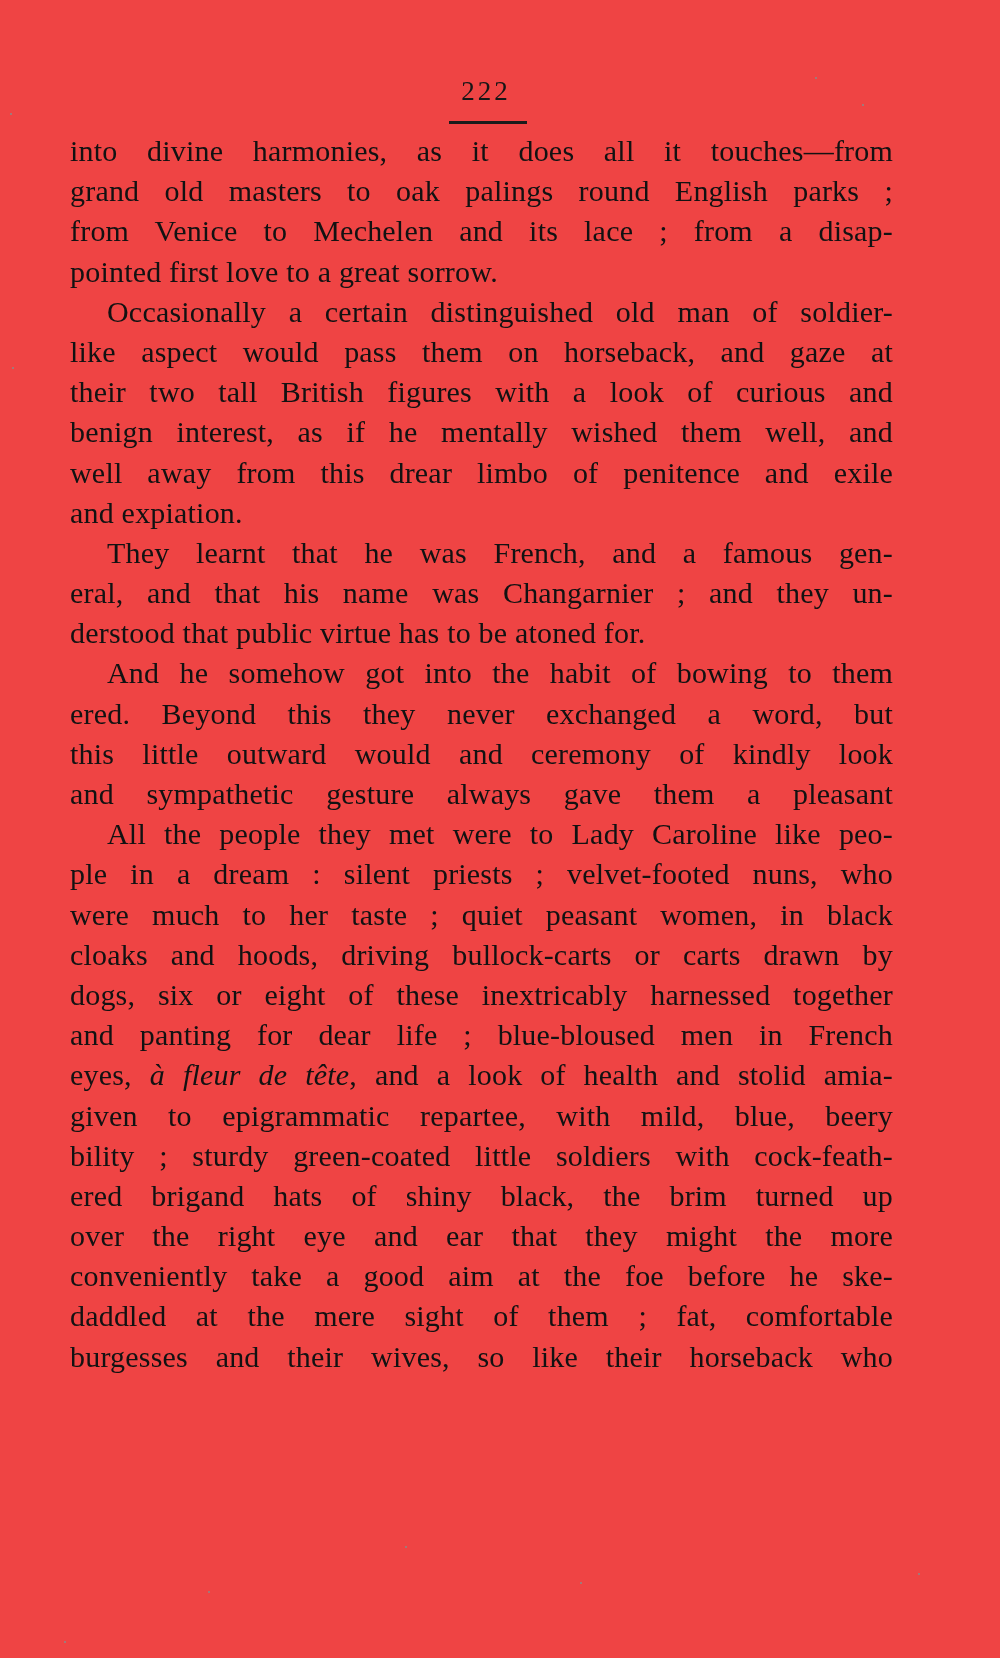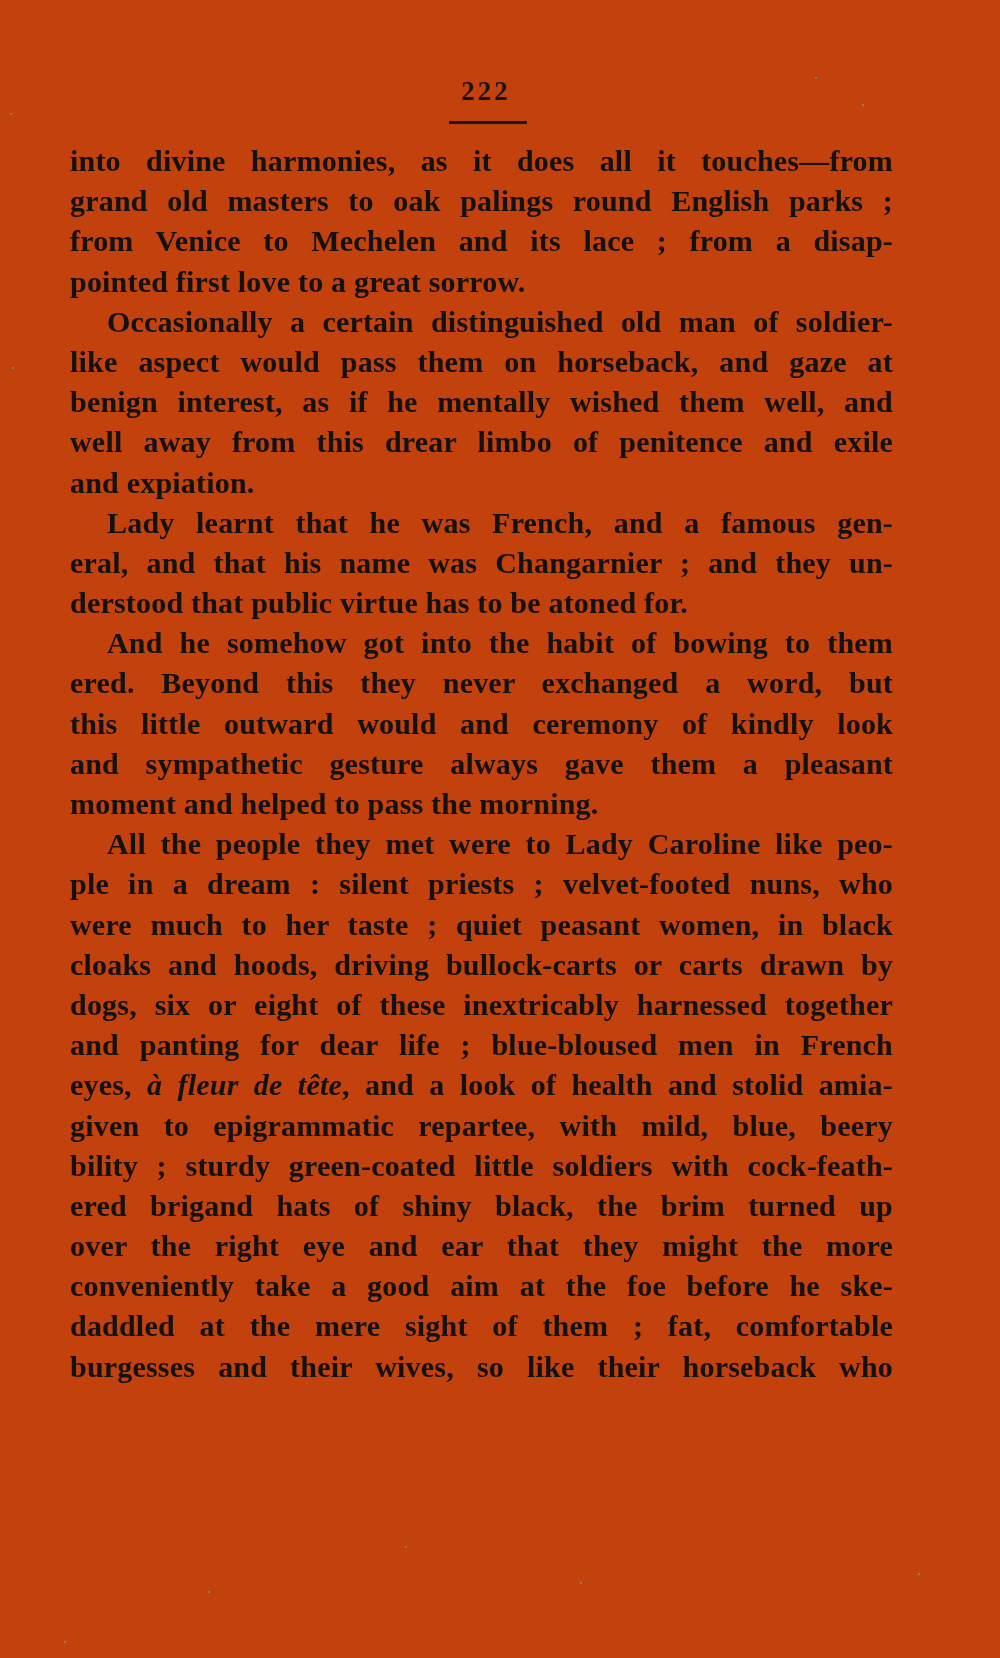--- a/index.html
+++ b/index.html
@@ -4,39 +4,39 @@
 <style>
   html, body { margin: 0; padding: 0; }
   body {
     width: 1000px; height: 1658px;
     background: #ffffff;
     font-family: "Liberation Serif", serif;
     color: #141414;
     position: relative;
     overflow: hidden;
   }
-  .sheet { position: absolute; inset: 0; background: #c2410c; font-weight: bold; }
+  .sheet { position: absolute; inset: 0; background: #ef4444; }
 
   .folio {
     position: absolute;
     top: 76px; left: 386px; width: 200px;
     text-align: center;
     font-size: 27px; line-height: 30px;
     letter-spacing: 3px;
     color: #161616;
   }
   .folio-rule {
     position: absolute;
     top: 121px; left: 449px; width: 78px; height: 3px;
     background: #1b1b1b;
   }
 
   .text-block {
     position: absolute;
-    top: 141px; left: 70px; width: 823px;
+    top: 131px; left: 70px; width: 823px;
     font-size: 30px;
     line-height: 40.2px;
     letter-spacing: 0.2px;
     color: #121212;
   }
   .para { margin: 0; padding: 0; }
   .line {
     text-align: justify;
     text-align-last: justify;
     height: 40.2px;
@@ -70,37 +70,37 @@
     <div class="para">
       <div class="line">into divine harmonies, as it does all it touches—from</div>
       <div class="line">grand old masters to oak palings round English parks ;</div>
       <div class="line">from Venice to Mechelen and its lace ; from a disap-</div>
       <div class="line end">pointed first love to a great sorrow.</div>
     </div>
 
     <div class="para">
       <div class="line indent">Occasionally a certain distinguished old man of soldier-</div>
       <div class="line">like aspect would pass them on horseback, and gaze at</div>
+      <div class="line">their two tall British figures with a look of curious and</div>
       <div class="line">benign interest, as if he mentally wished them well, and</div>
       <div class="line">well away from this drear limbo of penitence and exile</div>
       <div class="line end">and expiation.</div>
     </div>
 
     <div class="para">
-      <div class="line indent">Lady learnt that he was French, and a famous gen-</div>
+      <div class="line indent">They learnt that he was French, and a famous gen-</div>
       <div class="line">eral, and that his name was Changarnier ; and they un-</div>
       <div class="line end">derstood that public virtue has to be atoned for.</div>
     </div>
 
     <div class="para">
       <div class="line indent">And he somehow got into the habit of bowing to them</div>
       <div class="line">ered.  Beyond this they never exchanged a word, but</div>
       <div class="line">this little outward would and ceremony of kindly look</div>
       <div class="line">and sympathetic gesture always gave them a pleasant</div>
-      <div class="line end">moment and helped to pass the morning.</div>
     </div>
 
     <div class="para">
       <div class="line indent">All the people they met were to Lady Caroline like peo-</div>
       <div class="line">ple in a dream : silent priests ; velvet-footed nuns, who</div>
       <div class="line">were much to her taste ; quiet peasant women, in black</div>
       <div class="line">cloaks and hoods, driving bullock-carts or carts drawn by</div>
       <div class="line">dogs, six or eight of these inextricably harnessed together</div>
       <div class="line">and panting for dear life ; blue-bloused men in French</div>
       <div class="line"><span>eyes, </span><span class="it">à fleur de tête</span><span>, and a look of health and stolid amia-</span></div>

